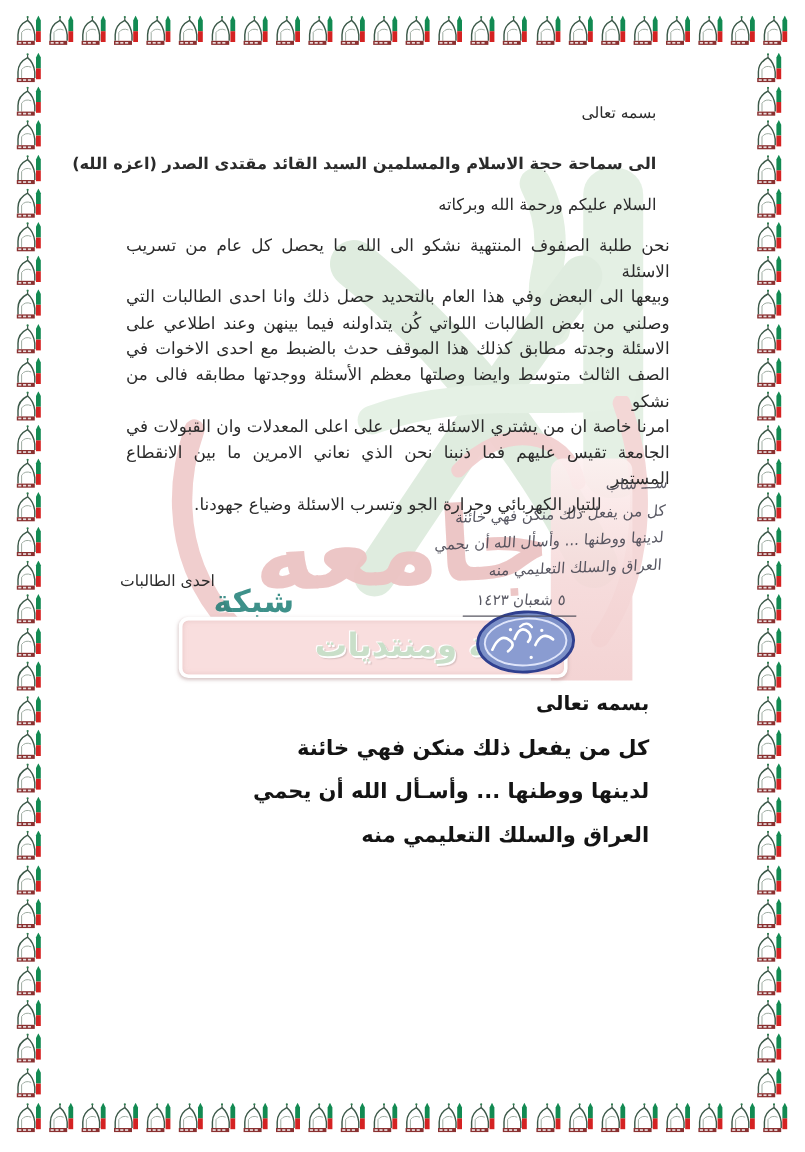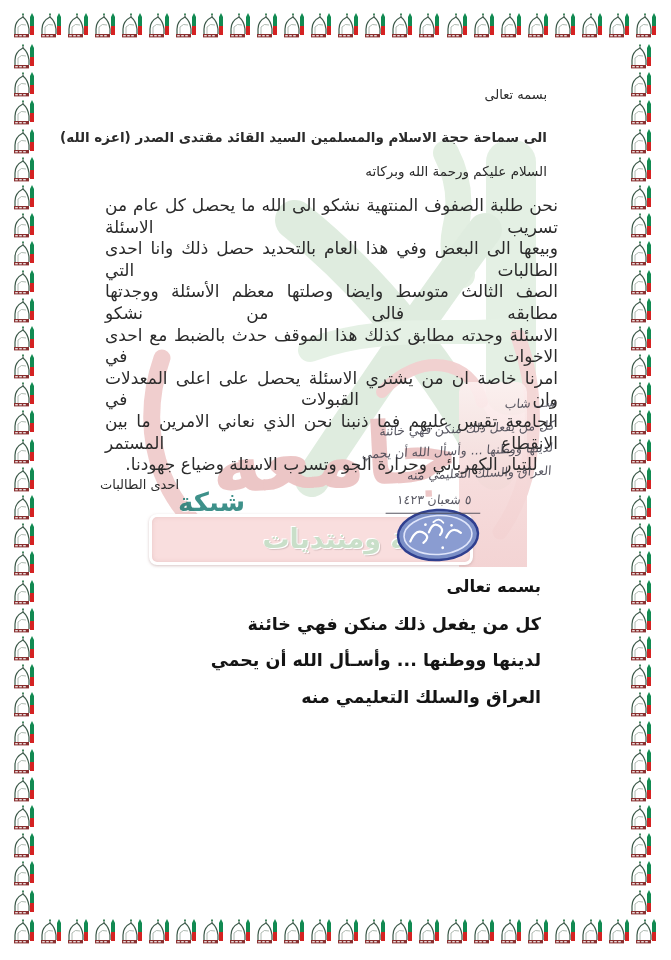--- a/index.html
+++ b/index.html
@@ -32,21 +32,21 @@
     direction:rtl;text-align:right;overflow:hidden;}
   .wm-band span{display:block;padding:2px 10px 0 0;font-weight:bold;font-size:27px;
     line-height:40px;color:#c9dfc9;letter-spacing:1px;
     text-shadow:1px 1px 0 #ffffff,-1px -1px 0 #ffffff,2px 2px 1px #d8c0c0;}
   .seal{left:396px;top:508px;width:84px;height:54px;z-index:4;transform:rotate(-3deg);}
   
   .txt{position:absolute;direction:rtl;z-index:6;}
   .bismillah-top{top:87px;right:124px;font-size:13px;}
   .address{top:129px;right:124px;font-size:13.5px;white-space:nowrap;font-weight:bold;}
   .greeting{top:163px;right:124px;font-size:13.5px;}
-  .body-par{top:195px;right:113px;width:453px;font-size:17px;line-height:21.6px;}
+  .body-par{top:195px;right:113px;width:453px;font-size:14px;line-height:21.6px;}
   .body-par .jl{text-align:justify;text-align-last:justify;}
   .body-par .ll{text-align:center;}
   .signer{top:437px;left:100px;font-size:13px;margin-top:40px;}
   .handwriting{top:396px;right:118px;width:250px;text-align:right;
     font-size:12.5px;line-height:22.5px;color:#43434f;
     transform:rotate(-2deg) skewX(-6deg);opacity:.88;letter-spacing:.4px;}
   .handwriting .hw-date{display:inline-block;margin:3px 68px 0 0;padding:0 10px 1px 10px;
     border-bottom:1.5px solid #43434f;transform:rotate(2deg);}
   .reply{top:569px;right:130px;text-align:right;font-weight:bold;
     font-size:17.5px;line-height:36.5px;color:#141414;}
@@ -1529,22 +1529,23 @@
 
   <div class="txt bismillah-top">بسمه تعالى</div>
 
   <div class="txt address">الى سماحة حجة الاسلام والمسلمين السيد القائد مقتدى الصدر (اعزه الله)</div>
 
   <div class="txt greeting">السلام عليكم ورحمة الله وبركاته</div>
 
   <div class="txt body-par">
     <div class="jl">نحن طلبة الصفوف المنتهية نشكو الى الله ما يحصل كل عام من تسريب الاسئلة</div>
     <div class="jl">وبيعها الى البعض وفي هذا العام بالتحديد حصل ذلك وانا احدى الطالبات التي</div>
+    <div class="jl">وصلني من بعض الطالبات اللواتي كُن يتداولنه فيما بينهن وعند اطلاعي على</div>
+    <div class="jl">الاسئلة وجدته مطابق كذلك هذا الموقف حدث بالضبط مع احدى الاخوات في</div>
     <div class="jl">الصف الثالث متوسط وايضا وصلتها معظم الأسئلة ووجدتها مطابقه فالى من نشكو</div>
-    <div class="jl">الاسئلة وجدته مطابق كذلك هذا الموقف حدث بالضبط مع احدى الاخوات في</div>
     <div class="jl">امرنا خاصة ان من يشتري الاسئلة يحصل على اعلى المعدلات وان القبولات في</div>
     <div class="jl">الجامعة تقيس عليهم فما ذنبنا نحن الذي نعاني الامرين ما بين الانقطاع المستمر</div>
     <div class="ll">للتيار الكهربائي وحرارة الجو وتسرب الاسئلة وضياع جهودنا.</div>
   </div>
 
   <div class="txt handwriting">
     <div>ســـ شاب</div>
     <div>كل من يفعل ذلك منكن فهي خائنة</div>
     <div>لدينها ووطنها ... وأسأل الله أن يحمي</div>
     <div>العراق والسلك التعليمي منه</div>

